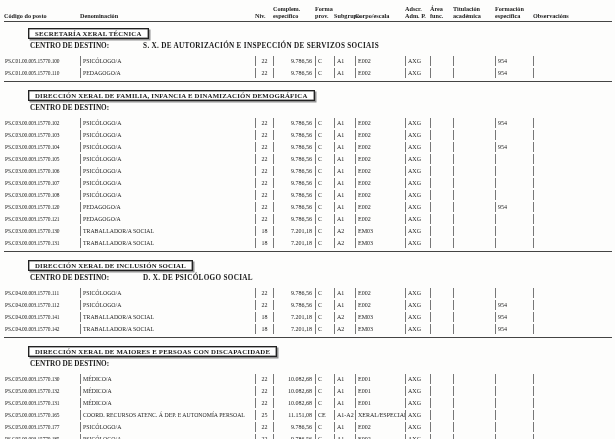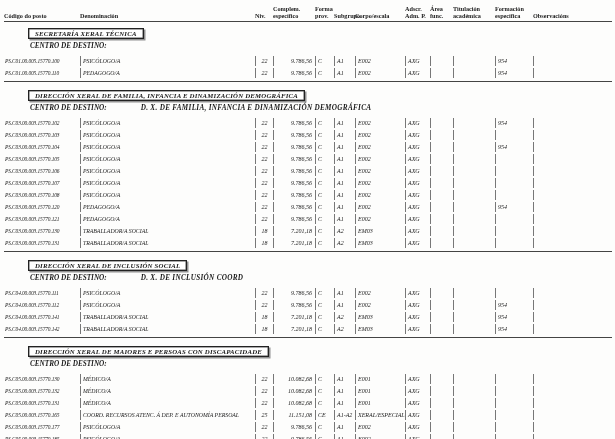--- a/index.html
+++ b/index.html
@@ -9,21 +9,21 @@
 
   
   .grid { display:grid; grid-template-columns:76px 175px 18px 42px 19px 21px 50px 25px 23px 42px 38px auto; }
 
   
   .thead { border-bottom:1px solid #444; padding-bottom:2px; }
   .hcell { display:flex; flex-direction:column; justify-content:flex-end; }
   .hcell div { font-size:6.2px; font-weight:bold; line-height:7px; white-space:nowrap; }
 
   
-  .section { padding-bottom:2px;font-style:italic; }
+  .section { padding-bottom:2px; }
   .section.ruled { border-bottom:1px solid #444; margin-bottom:2px; }
   .title-box { display:inline-block; margin:3px 0 2px 24px; padding:1px 6px;
                border:1px solid #222; box-shadow:1.5px 1.5px 0 rgba(60,60,60,.55), inset 0 0 0 .5px #555;
                font-size:6.8px; font-weight:bold; letter-spacing:.2px; background:#fff; white-space:nowrap; }
   .centro { display:flex; align-items:baseline; margin:1px 0 2px 0; height:11px; }
   .centro-label { margin-left:26px; font-size:7.2px; font-weight:bold; white-space:nowrap; }
   .centro-name { margin-left:34px; font-size:7.2px; font-weight:bold; letter-spacing:.3px; white-space:nowrap; }
 
   
   .row { height:12px; align-items:center; }
@@ -90,20 +90,21 @@
       </div>
   </div>
 
   <div>
   <div class="section ruled">
     <div class="title-box">
       <span>SECRETARÍA XERAL TÉCNICA</span>
     </div>
     <div class="centro">
       <span class="centro-label">CENTRO DE DESTINO:</span>
+      <span class="centro-name">S. X. DE AUTORIZACIÓN E INSPECCIÓN DE SERVIZOS SOCIAIS</span>
     </div>
     <div>
   <div class="grid row">
     <div class="cell c-codigo">PS.C01.00.005.15770.100</div>
     <div class="cell sep c-denom">PSICÓLOGO/A</div>
     <div class="cell sep c-niv">22</div>
     <div class="cell sep c-compl">9.786,56</div>
     <div class="cell sep">C</div>
     <div class="cell sep">A1</div>
     <div class="cell sep">E002</div>
@@ -130,21 +131,20 @@
   </div>
 </div>
   </div>
 
   <div class="section ruled">
     <div class="title-box">
       <span>DIRECCIÓN XERAL DE FAMILIA, INFANCIA E DINAMIZACIÓN DEMOGRÁFICA</span>
     </div>
     <div class="centro">
       <span class="centro-label">CENTRO DE DESTINO:</span>
-      <span class="centro-name">D. X. DE FAMILIA, INFANCIA E DINAMIZACIÓN DEMOGRÁFICA</span>
     </div>
     <div>
   <div class="grid row">
     <div class="cell c-codigo">PS.C03.00.003.15770.102</div>
     <div class="cell sep c-denom">PSICÓLOGO/A</div>
     <div class="cell sep c-niv">22</div>
     <div class="cell sep c-compl">9.786,56</div>
     <div class="cell sep">C</div>
     <div class="cell sep">A1</div>
     <div class="cell sep">E002</div>
@@ -306,21 +306,21 @@
   </div>
 </div>
   </div>
 
   <div class="section ruled">
     <div class="title-box">
       <span>DIRECCIÓN XERAL DE INCLUSIÓN SOCIAL</span>
     </div>
     <div class="centro">
       <span class="centro-label">CENTRO DE DESTINO:</span>
-      <span class="centro-name">D. X. DE INCLUSIÓN COORD</span>
+      <span class="centro-name">D. X. DE PSICÓLOGO SOCIAL</span>
     </div>
     <div>
   <div class="grid row">
     <div class="cell c-codigo">PS.C04.00.003.15770.111</div>
     <div class="cell sep c-denom">PSICÓLOGO/A</div>
     <div class="cell sep c-niv">22</div>
     <div class="cell sep c-compl">9.786,56</div>
     <div class="cell sep">C</div>
     <div class="cell sep">A1</div>
     <div class="cell sep">E002</div>

